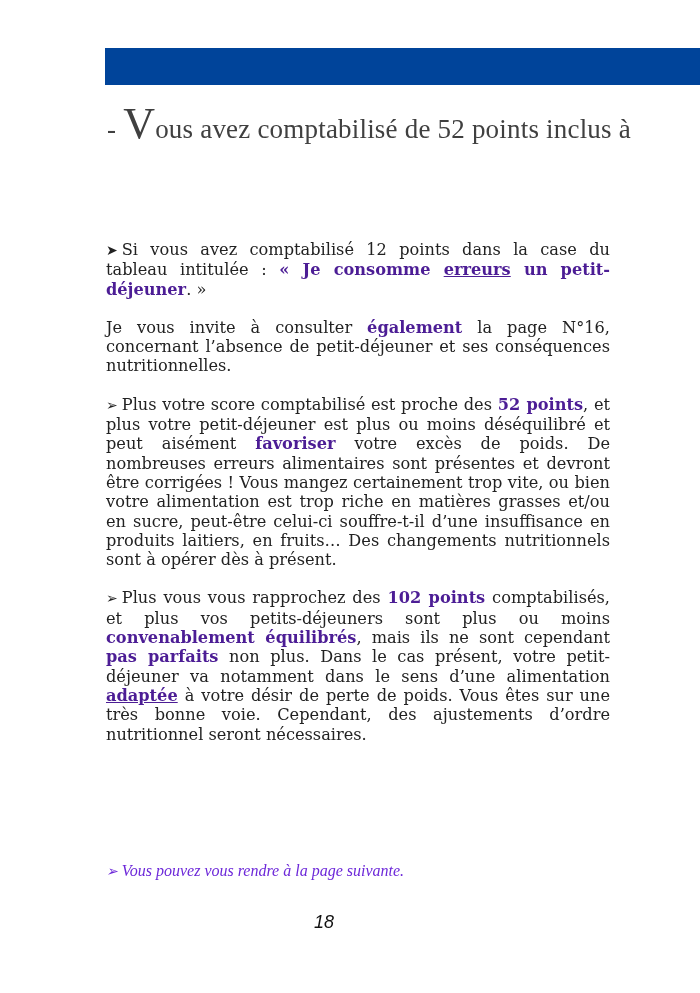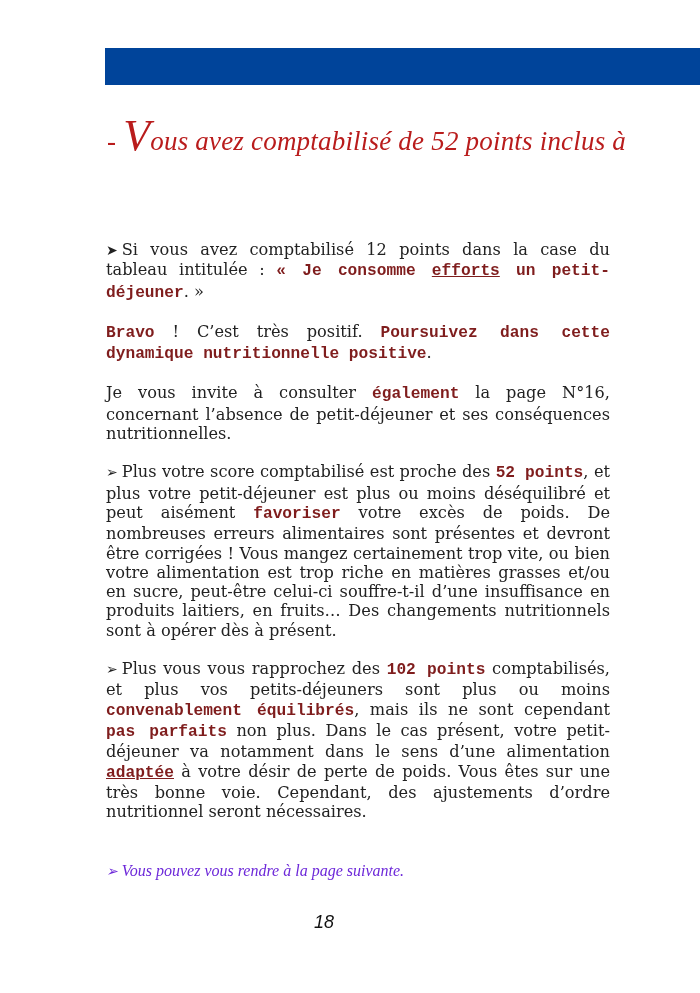--- a/index.html
+++ b/index.html
@@ -5,32 +5,32 @@
     html, body { margin: 0; padding: 0; }
     body {
       width: 700px; height: 993px; background: #ffffff; position: relative; overflow: hidden;
       font-family: "DejaVu Serif", serif; color: #222;
     }
     .banner {
       position: absolute; left: 105px; top: 48px; width: 595px; height: 37px;
       background: #00449a;
     }
     .title {
-      position: absolute; left: 107px; top: 112px; width: 560px;
-      font-family: "Liberation Serif", serif; font-style: italic;
-      color: #b91c1c; font-size: 27px; line-height: 48px; letter-spacing: 0.2px;
+      position: absolute; left: 107px; top: 100px; width: 560px;
+      font-family: "Liberation Serif", serif; 
+      color: #404040; font-size: 27px; line-height: 48px; letter-spacing: 0.2px;
     }
     .title .bigV { font-size: 44px; }
     .content {
       position: absolute; left: 106px; top: 240px; width: 504px;
       font-family: "DejaVu Serif", serif; font-size: 16.2px; line-height: 19.3px;
       text-align: justify; color: #222;
     }
     .content p { margin: 0 0 19px 0; }
-    .content b { font-weight: bold; color: #7f1d1d; font-family: Liberation Mono, monospace; }
+    .content b { font-weight: bold; color: #4c1d95; }
     .u { text-decoration: underline; }
     .arrow { font-size: 14px; margin-right: 4px; }
     .footer-note {
       position: absolute; left: 106px; top: 862px;
       font-family: "Liberation Serif", serif; font-style: italic; font-size: 16px; color: #6d28d9;
     }
     .page-number {
       position: absolute; left: 0; width: 648px; top: 912px; text-align: center;
       font-family: "Liberation Sans", sans-serif; font-style: italic; font-size: 18px; color: #111;
     }
@@ -39,24 +39,21 @@
 <body>
 
 <div class="banner"></div>
 
 <div class="title">
   <span>- </span><span class="bigV">V</span><span>ous avez comptabilisé de 52 points inclus à</span><br>
 </div>
 
 <div class="content">
   <p>
-    <span class="arrow">➤</span><span>Si vous avez comptabilisé 12 points dans la case du tableau intitulée : </span><b>« Je consomme </b><b class="u">efforts</b><b> un petit-déjeuner</b><span>. »</span>
-  </p>
-  <p>
-    <b>Bravo</b><span> ! C’est très positif. </span><b>Poursuivez dans cette dynamique nutritionnelle positive</b><span>.</span>
+    <span class="arrow">➤</span><span>Si vous avez comptabilisé 12 points dans la case du tableau intitulée : </span><b>« Je consomme </b><b class="u">erreurs</b><b> un petit-déjeuner</b><span>. »</span>
   </p>
   <p>
     <span>Je vous invite à consulter </span><b>également</b><span> la page N°16, concernant l’absence de petit-déjeuner et ses conséquences nutritionnelles.</span>
   </p>
   <p>
     <span class="arrow">➢</span><span>Plus votre score comptabilisé est proche des </span><b>52 points</b><span>, et plus votre petit-déjeuner est plus ou moins déséquilibré et peut aisément </span><b>favoriser</b><span> votre excès de poids. De nombreuses erreurs alimentaires sont présentes et devront être corrigées ! Vous mangez certainement trop vite, ou bien votre alimentation est trop riche en matières grasses et/ou en sucre, peut-être celui-ci souffre-t-il d’une insuffisance en produits laitiers, en fruits… Des changements nutritionnels sont à opérer dès à présent.</span>
   </p>
   <p>
     <span class="arrow">➢</span><span>Plus vous vous rapprochez des </span><b>102 points</b><span> comptabilisés, et plus vos petits-déjeuners sont plus ou moins </span><b>convenablement équilibrés</b><span>, mais ils ne sont cependant </span><b>pas parfaits</b><span> non plus. Dans le cas présent, votre petit-déjeuner va notamment dans le sens d’une alimentation </span><b class="u">adaptée</b><span> à votre désir de perte de poids. Vous êtes sur une très bonne voie. Cependant, des ajustements d’ordre nutritionnel seront nécessaires.</span>
   </p>

